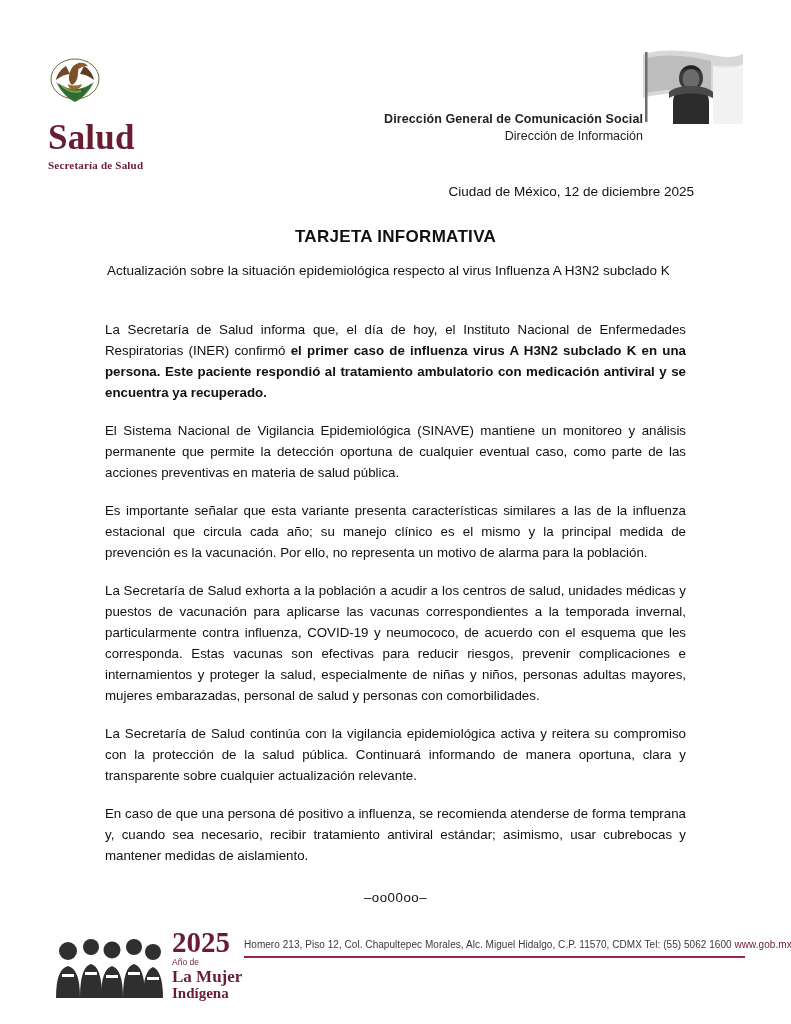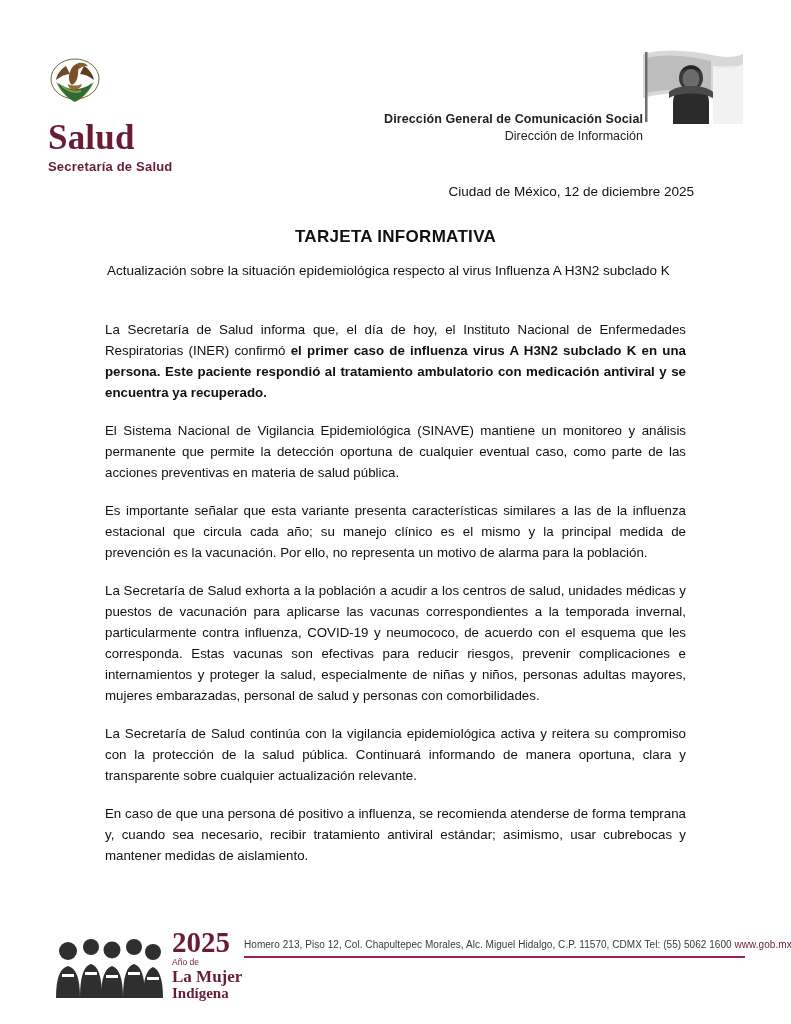--- a/index.html
+++ b/index.html
@@ -41,22 +41,22 @@
   }
   .logo-salud {
     font-family: "Liberation Serif", serif;
     font-size: 35px;
     font-weight: bold;
     color: #691C32;
     line-height: 1.0;
     letter-spacing: 0.2px;
   }
   .logo-sub {
-    font-family: Liberation Sans, sans-serif;
-    font-size: 13px;
+    font-family: Liberation Serif, serif;
+    font-size: 11px;
     font-weight: bold;
     color: #691C32;
     letter-spacing: 0.2px;
     margin-top: 4px;
   }
 
   .dgcs {
     position: absolute;
     right: 148px;
     top: 112px;
@@ -261,20 +261,21 @@
   <p class="para">El Sistema Nacional de Vigilancia Epidemiológica (SINAVE) mantiene un monitoreo y análisis permanente que permite la detección oportuna de cualquier eventual caso, como parte de las acciones preventivas en materia de salud pública.</p>
 
   <p class="para">Es importante señalar que esta variante presenta características similares a las de la influenza estacional que circula cada año; su manejo clínico es el mismo y la principal medida de prevención es la vacunación. Por ello, no representa un motivo de alarma para la población.</p>
 
   <p class="para">La Secretaría de Salud exhorta a la población a acudir a los centros de salud, unidades médicas y puestos de vacunación para aplicarse las vacunas correspondientes a la temporada invernal, particularmente contra influenza, COVID-19 y neumococo, de acuerdo con el esquema que les corresponda. Estas vacunas son efectivas para reducir riesgos, prevenir complicaciones e internamientos y proteger la salud, especialmente de niñas y niños, personas adultas mayores, mujeres embarazadas, personal de salud y personas con comorbilidades.</p>
 
   <p class="para">La Secretaría de Salud continúa con la vigilancia epidemiológica activa y reitera su compromiso con la protección de la salud pública. Continuará informando de manera oportuna, clara y transparente sobre cualquier actualización relevante.</p>
 
   <p class="para">En caso de que una persona dé positivo a influenza, se recomienda atenderse de forma temprana y, cuando sea necesario, recibir tratamiento antiviral estándar; asimismo, usar cubrebocas y mantener medidas de aislamiento.</p>
 
+  <div class="closing">–oo00oo–</div>
 </div>
 
 <div class="footer">
   <div class="footer-inner">
 
     <div class="footer-women">
       <svg viewBox="0 0 118 64" width="118" height="64" aria-hidden="true">
         <g fill="#2f2f2f">
           <ellipse cx="20" cy="17" rx="9" ry="9"></ellipse>
           <path d="M8 64 C8 44 12 34 20 32 C28 34 32 44 32 64 Z"></path>

